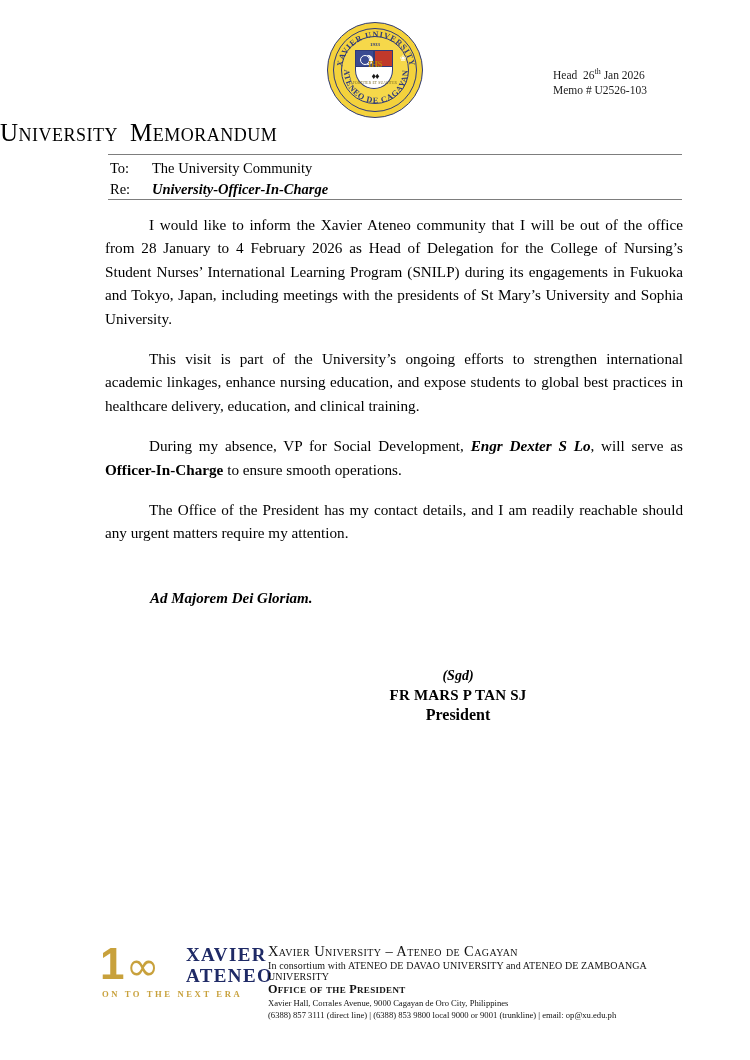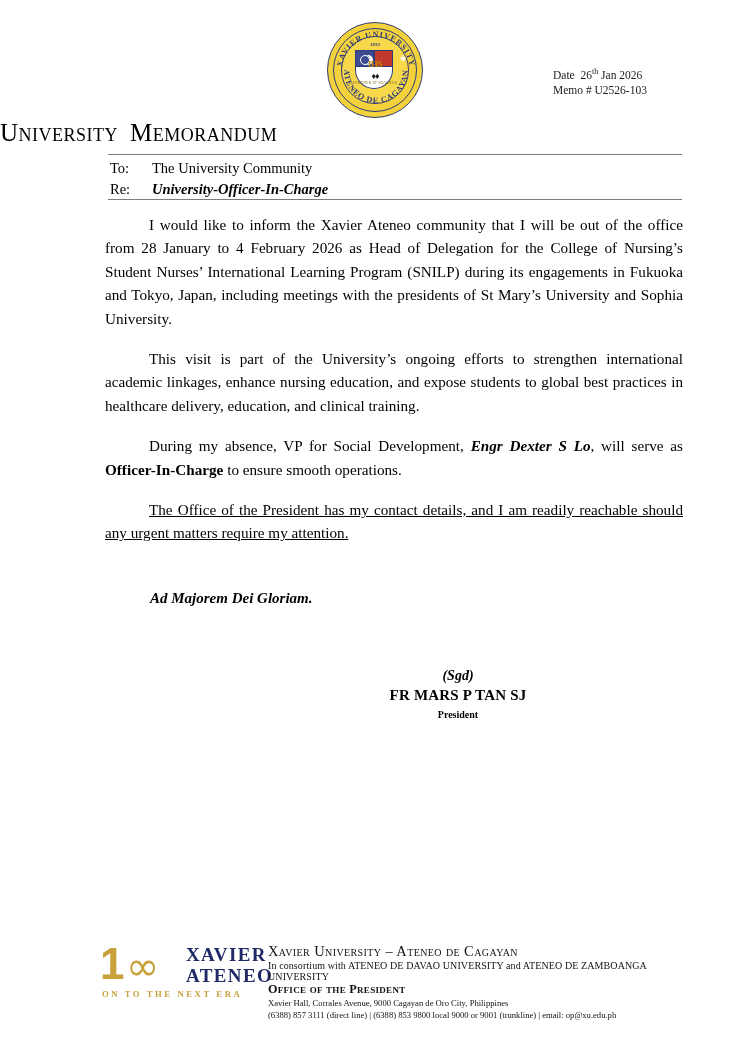--- a/index.html
+++ b/index.html
@@ -208,21 +208,21 @@
     width: 578px;
   }
   .para {
     text-align: justify;
     text-justify: inter-word;
     font-size: 15.2px;
     line-height: 23.4px;
     text-indent: 44px;
     margin: 0 0 17px 0;
   }
-  .para:last-child { margin-bottom: 0; text-decoration: underline; }
+  .para:last-child { margin-bottom: 0; }
   .b { font-weight: bold; }
   .bi { font-weight: bold; font-style: italic; }
 
   .amdg {
     position: absolute;
     left: 150px;
     top: 590px;
     font-size: 15px;
     font-weight: bold;
     font-style: italic;
@@ -242,21 +242,21 @@
     font-style: italic;
     line-height: 19px;
   }
   .sig .name {
     font-size: 15px;
     font-weight: bold;
     line-height: 20px;
     letter-spacing: 0.2px;
   }
   .sig .role {
-    font-size: 10px;
+    font-size: 16px;
     font-weight: bold;
     line-height: 20px;
   }
 
   
   .footer {
     position: absolute;
     left: 0;
     top: 930px;
     width: 750px;
@@ -377,21 +377,21 @@
         <div class="body-lower"></div>
         <div class="ihs">IHS</div>
         <div class="wolves">♦♦</div>
         <div class="motto">FORTITER ET SUAVITER</div>
       </div>
     </div>
   </div>
 
   <div class="date-block">
     <div>
-      <span>Date</span>&nbsp;&nbsp;<span>26</span><span class="sup">th</span>
+      <span>Head</span>&nbsp;&nbsp;<span>26</span><span class="sup">th</span>
       <span>Jan 2026</span>
     </div>
     <div>Memo # U2526-103</div>
   </div>
 
   <div class="doc-title">
     <span>University</span><span class="gap"></span><span>Memorandum</span>
   </div>
 
   <div class="rule rule-top"></div>

